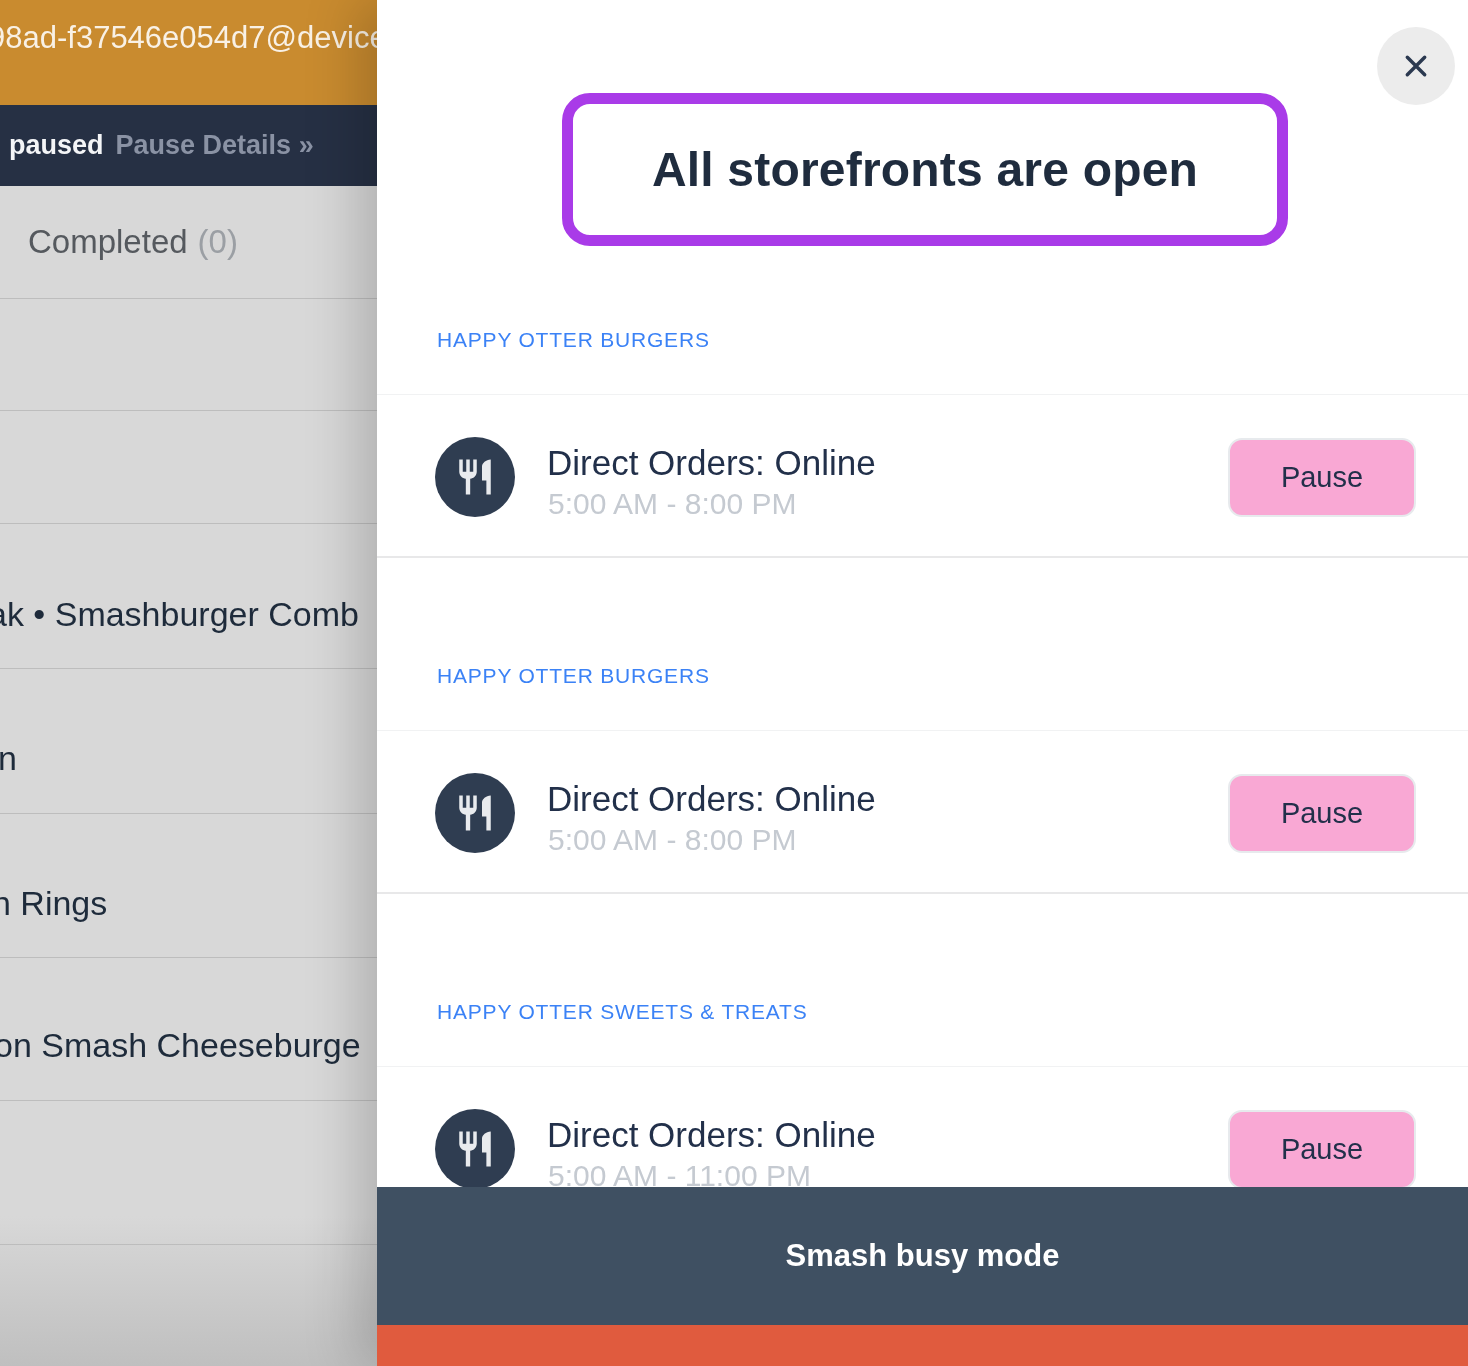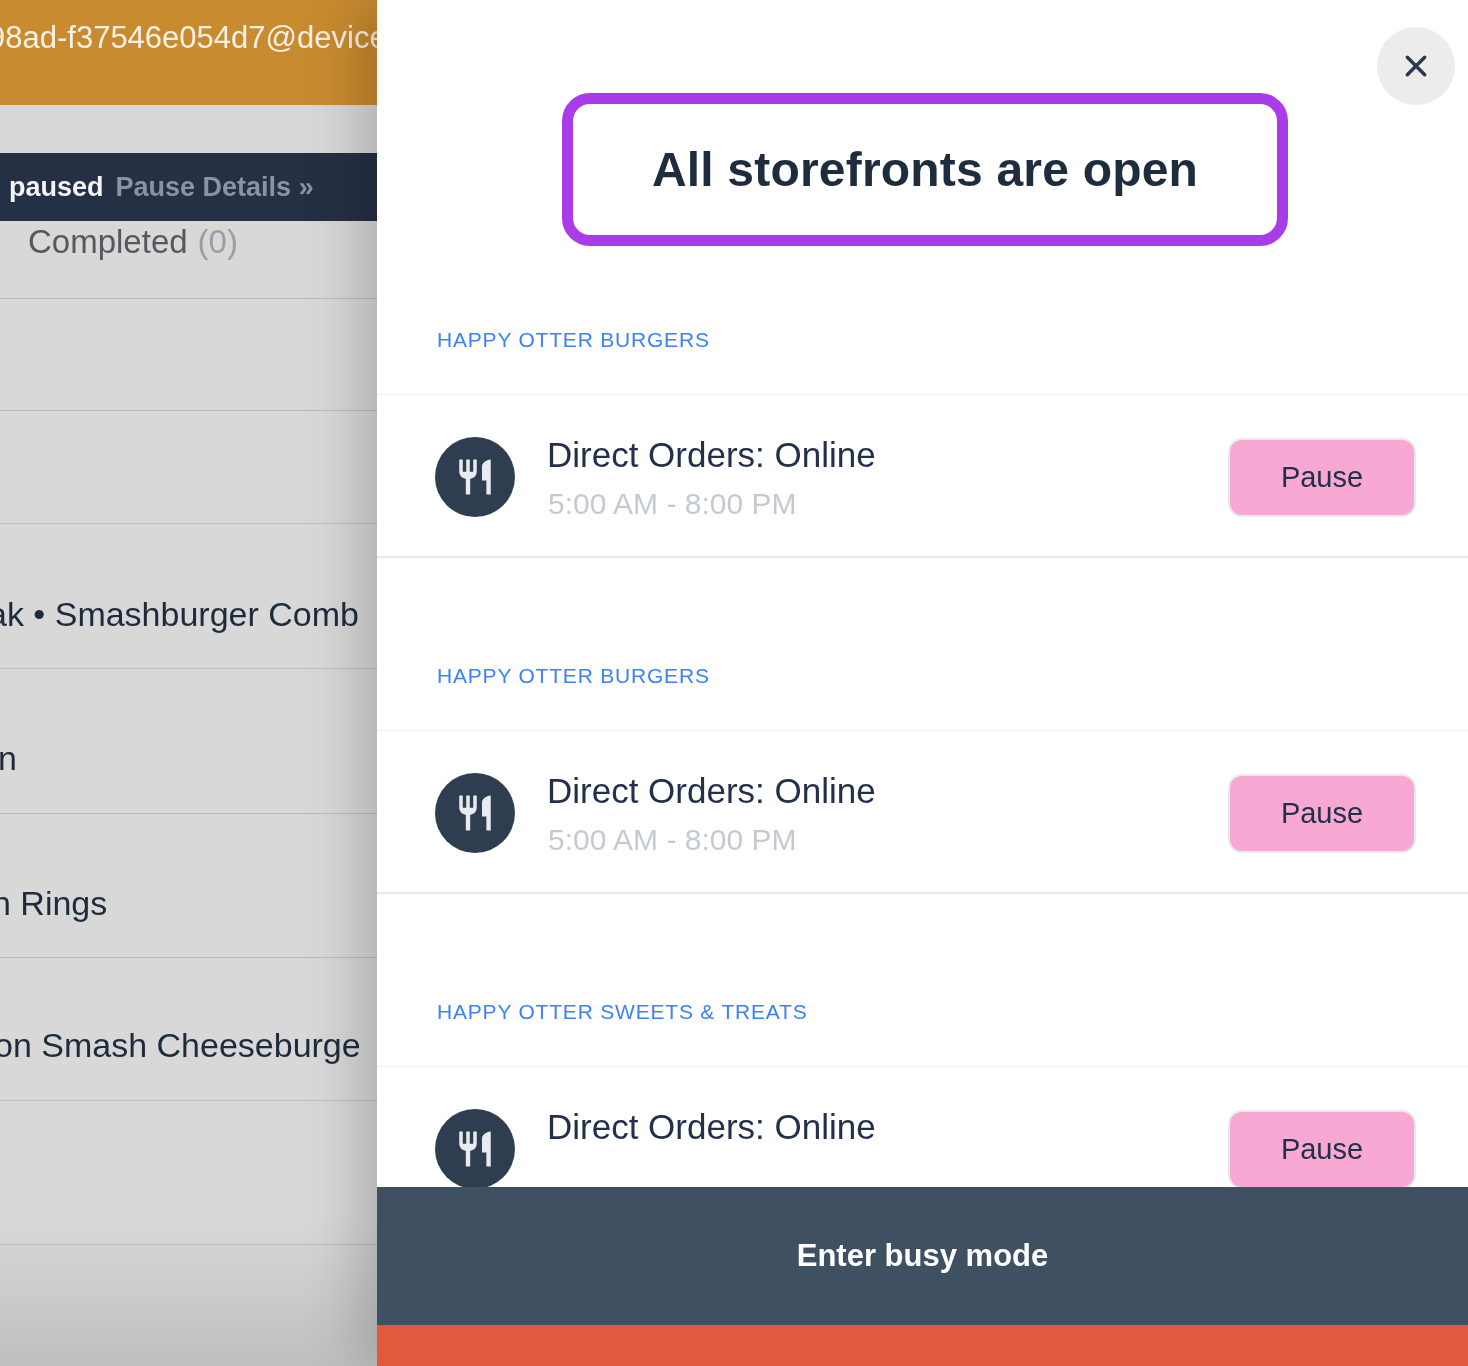--- a/index.html
+++ b/index.html
@@ -17,24 +17,23 @@
   }
   .banner {
     position: absolute; left: 0; top: 0; width: 377px; height: 105px;
     background: #c98b2f;
   }
   .banner-text {
     position: absolute; left: -12px; top: 20px;
     font-size: 31px; color: rgba(255,255,255,0.88); white-space: nowrap;
   }
   .statusbar {
-    position: absolute; left: 0; top: 105px; width: 377px; height: 68px;
+    position: absolute; left: 0; top: 105px; width: 377px; height: 81px;
     background: #263044; display: flex; align-items: center; padding-left: 9px;
     white-space: nowrap;
-    margin-top: 48px;
   }
   .statusbar .paused { color: #f4f5f7; font-size: 27px; font-weight: 600; }
   .statusbar .view-details { color: #8a92a4; font-size: 27px; font-weight: 600; margin-left: 12px; cursor: pointer; }
   .tabrow {
     position: absolute; left: 0; top: 186px; width: 377px; height: 112px;
     display: flex; align-items: center; padding-left: 28px; cursor: pointer;
   }
   .tabrow .tab-label { color: #55595e; font-size: 33px; }
   .tabrow .tab-count { color: #9b9fa4; font-size: 33px; margin-left: 10px; }
   .lp-divider { position: absolute; left: 0; width: 377px; height: 1px; background: #bdbdbd; }
@@ -71,21 +70,21 @@
   }
   .sec-divider { position: absolute; left: 0; top: 66px; width: 1091px; height: 1px; background: #f1f2f3; }
   .sec-row { position: absolute; left: 0; top: 67px; width: 1091px; height: 161px; background: #ffffff; }
   .row-bottom-divider { position: absolute; left: 0; top: 228px; width: 1091px; height: 2px; background: #e8e8e9; }
 
   .icon-circle {
     position: absolute; left: 58px; top: 42px; width: 80px; height: 80px;
     border-radius: 50%; background: #2f3d51;
     display: flex; align-items: center; justify-content: center;
   }
-  .row-title { position: absolute; left: 170px; top: 40px; font-size: 35px; font-weight: 500; color: #22304a; }
+  .row-title { position: absolute; left: 170px; top: 48px; font-size: 35px; font-weight: 500; color: #22304a; }
   .row-hours { position: absolute; left: 171px; top: 92px; font-size: 30px; color: #c5cad1; }
   .pause-btn {
     position: absolute; left: 851px; top: 43px; width: 188px; height: 79px;
     background: #f9a8d4; border: 2px solid #e7eaed; border-radius: 14px;
     font-family: inherit; font-size: 29px; font-weight: 500; color: #22304a; cursor: pointer;
   }
 
   .footer-bar {
     position: absolute; left: 0; top: 1187px; width: 1091px; height: 138px;
     background: #3f5062; display: flex; align-items: center; justify-content: center;
@@ -182,22 +181,23 @@
   <div class="section" style="top:1000px">
     <div class="sec-header">HAPPY OTTER SWEETS &amp; TREATS</div>
     <div class="sec-divider"></div>
     <div class="sec-row">
       <div class="icon-circle">
         <svg width="42" height="42" viewBox="0 0 24 24">
           <path fill="#e9ebee" d="M11 9H9V2H7v7H5V2H3v7c0 2.12 1.66 3.84 3.75 3.97V22h2.5v-9.03C11.34 12.84 13 11.12 13 9V2h-2v7zm5-3v8h2.5v8H21V2c-2.76 0-5 2.24-5 4z"></path>
         </svg>
       </div>
       <div class="row-title">Direct Orders: Online</div>
+      <div class="row-hours">5:00 AM - 11:00 PM</div>
       <button class="pause-btn">Pause</button>
     </div>
     <div class="row-bottom-divider"></div>
   </div>
 
   <div class="footer-bar">
-    <span>Enter busy mode</span>
+    <span>Smash busy mode</span>
   </div>
   <div class="orange-strip"></div>
 </div>
 
 </body></html>

